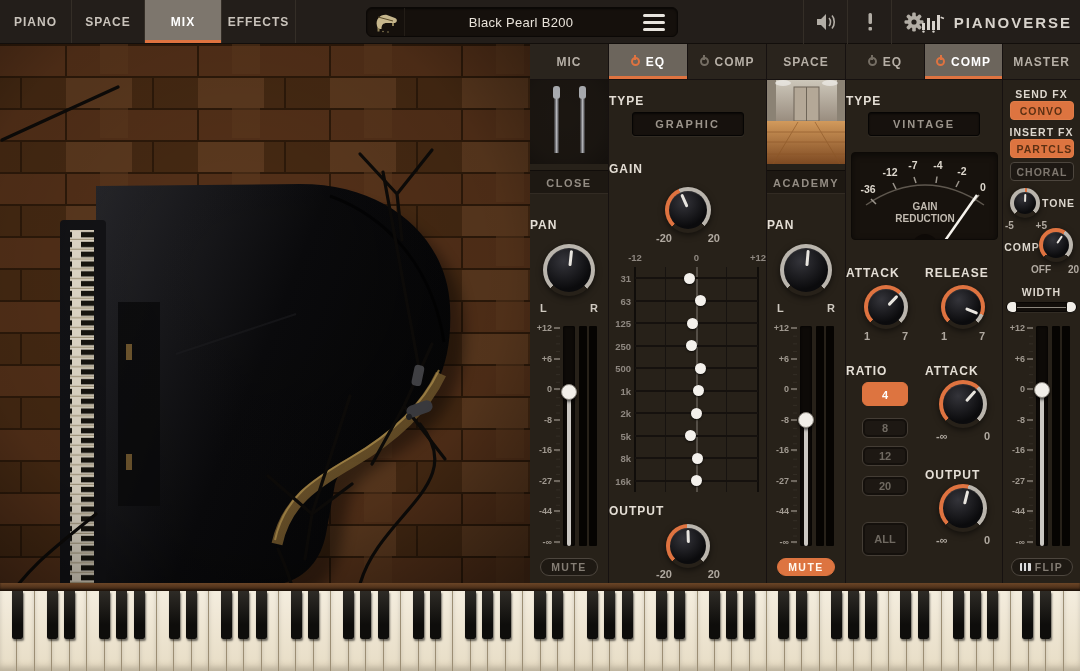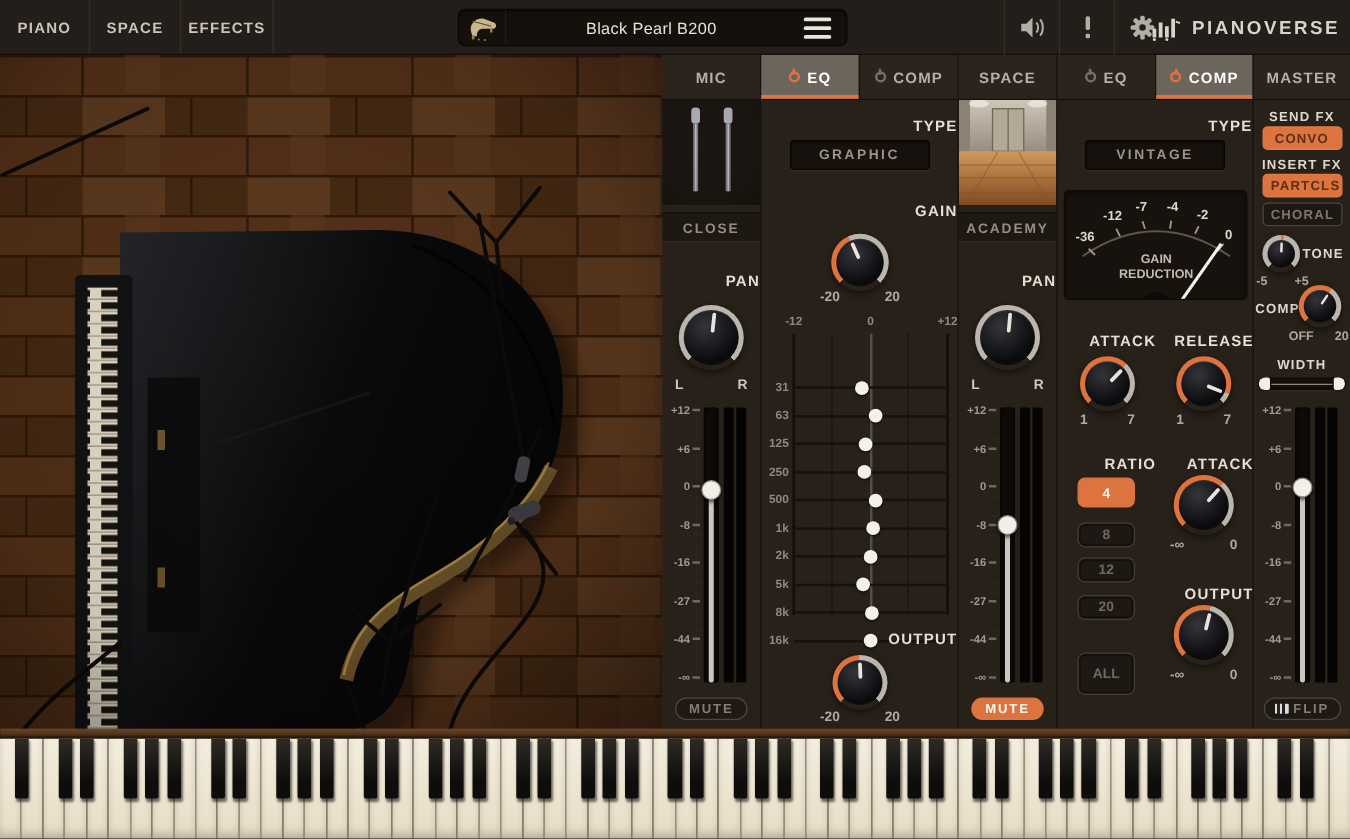--- a/index.html
+++ b/index.html
@@ -50,21 +50,21 @@
   .col{position:relative;height:503px;border-left:1px solid #161110;}
   .col:first-child{border-left:none;}
   .mic-col{width:78px;}  .eq-panel{width:158px;}  .space-col{width:79px;}
   .comp-panel{width:157px;} .master-col{width:78px;}
 
   .col-img{position:absolute;top:0;left:0;right:0;height:84px;overflow:hidden;background:#1a1510;}
   .name-bar{position:absolute;top:90px;left:0;right:0;height:24px;line-height:24px;text-align:center;
             background:#1d1812;border-top:1px solid #110d0a;border-bottom:1px solid #322b23;
             font-size:11px;font-weight:bold;letter-spacing:1.5px;color:#938c83;}
 
-  .klabel{position:absolute;left:0;right:0;text-align:right;font-size:12px;font-weight:bold;
+  .klabel{position:absolute;left:0;right:0;text-align:left;font-size:12px;font-weight:bold;
           letter-spacing:1px;color:#e4ded5;}
   .minmax{position:absolute;display:flex;justify-content:space-between;font-size:11px;font-weight:bold;color:#b0a9a0;}
   .lr{position:absolute;top:222px;left:50%;width:58px;margin-left:-29px;display:flex;justify-content:space-between;
       font-size:11px;font-weight:bold;color:#cfc9c0;}
 
   
   .knob{position:absolute;border-radius:50%;}
   .knob .ring{position:absolute;inset:0;border-radius:50%;box-shadow:0 2px 6px rgba(0,0,0,.55);}
   .knob .cap{position:absolute;inset:4px;border-radius:50%;
              background:radial-gradient(circle at 38% 30%,#34343a,#0b0b0d 68%);
@@ -100,21 +100,21 @@
            background:#16110d;border:1px solid #060504;border-radius:3px;box-shadow:0 1px 0 rgba(255,255,255,.05),inset 0 1px 2px rgba(0,0,0,.6);
            color:#9b948b;font-size:11px;font-weight:bold;letter-spacing:2px;font-family:inherit;}
 
   
   .bands{position:absolute;left:26px;right:8px;top:172px;height:250px;}
   .bh{position:absolute;top:0;font-size:9.5px;font-weight:bold;color:#8f8881;transform:translateX(-50%);}
   .bgrid{position:absolute;left:0;right:0;top:15px;height:225px;}
   .vline{position:absolute;top:0;bottom:0;width:1px;background:#171310;}
   .vline.edge{width:2px;background:#100d0a;}
   .vline.center{width:2px;background:#544e46;}
-  .brow{position:absolute;left:0;right:0;height:22.5px;margin-top:32px;}
+  .brow{position:absolute;left:0;right:0;height:22.5px;}
   .brow .hline{position:absolute;left:0;right:0;top:50%;height:2px;margin-top:-1px;background:#15110e;}
   .brow .freq{position:absolute;left:-26px;width:22px;text-align:right;top:50%;transform:translateY(-50%);
               font-size:9.5px;font-weight:bold;color:#8f8881;}
   .bdot{position:absolute;top:50%;width:11px;height:11px;margin:-5.5px 0 0 -5.5px;border-radius:50%;
         background:#f4f1ec;box-shadow:0 1px 2px rgba(0,0,0,.7);}
 
   
   .vu-box{position:absolute;left:5px;top:72px;width:147px;height:88px;background:#17120d;border-radius:4px;
           border:1px solid #0d0a07;box-shadow:inset 0 2px 6px rgba(0,0,0,.5);overflow:hidden;}
   .ratio-btn{position:absolute;left:16px;width:46px;text-align:center;background:#1d1813;border:1px solid #443d35;
@@ -152,20 +152,21 @@
 </style>
 </head>
 <body>
 
 <div class="app">
 
   <header class="topbar">
     <div class="top-tabs">
         <div class="top-tab" style="width: 72px;">PIANO</div>
         <div class="top-tab" style="width: 73px;">SPACE</div>
+        <div class="top-tab active" style="width: 77px;">MIX</div>
         <div class="top-tab" style="width: 74px;">EFFECTS</div>
       </div>
 
     <div class="preset">
       <span class="preset-icon">
         <svg width="26" height="22" viewBox="0 0 26 22">
           <path d="M4,15 C2,8 8,3 14,4 L22,7 C24.5,8 24.5,11 22,12 L14,12 C10,12 8.5,14 8.5,18 L5,18 Z" fill="#c7b78d"></path>
           <path d="M5,6 L20,10" stroke="#5a4a28" stroke-width="1" fill="none"></path>
           <rect x="4.5" y="17" width="2" height="3.5" fill="#8f8057"></rect>
           <rect x="19" y="12" width="2" height="3" fill="#8f8057"></rect>

